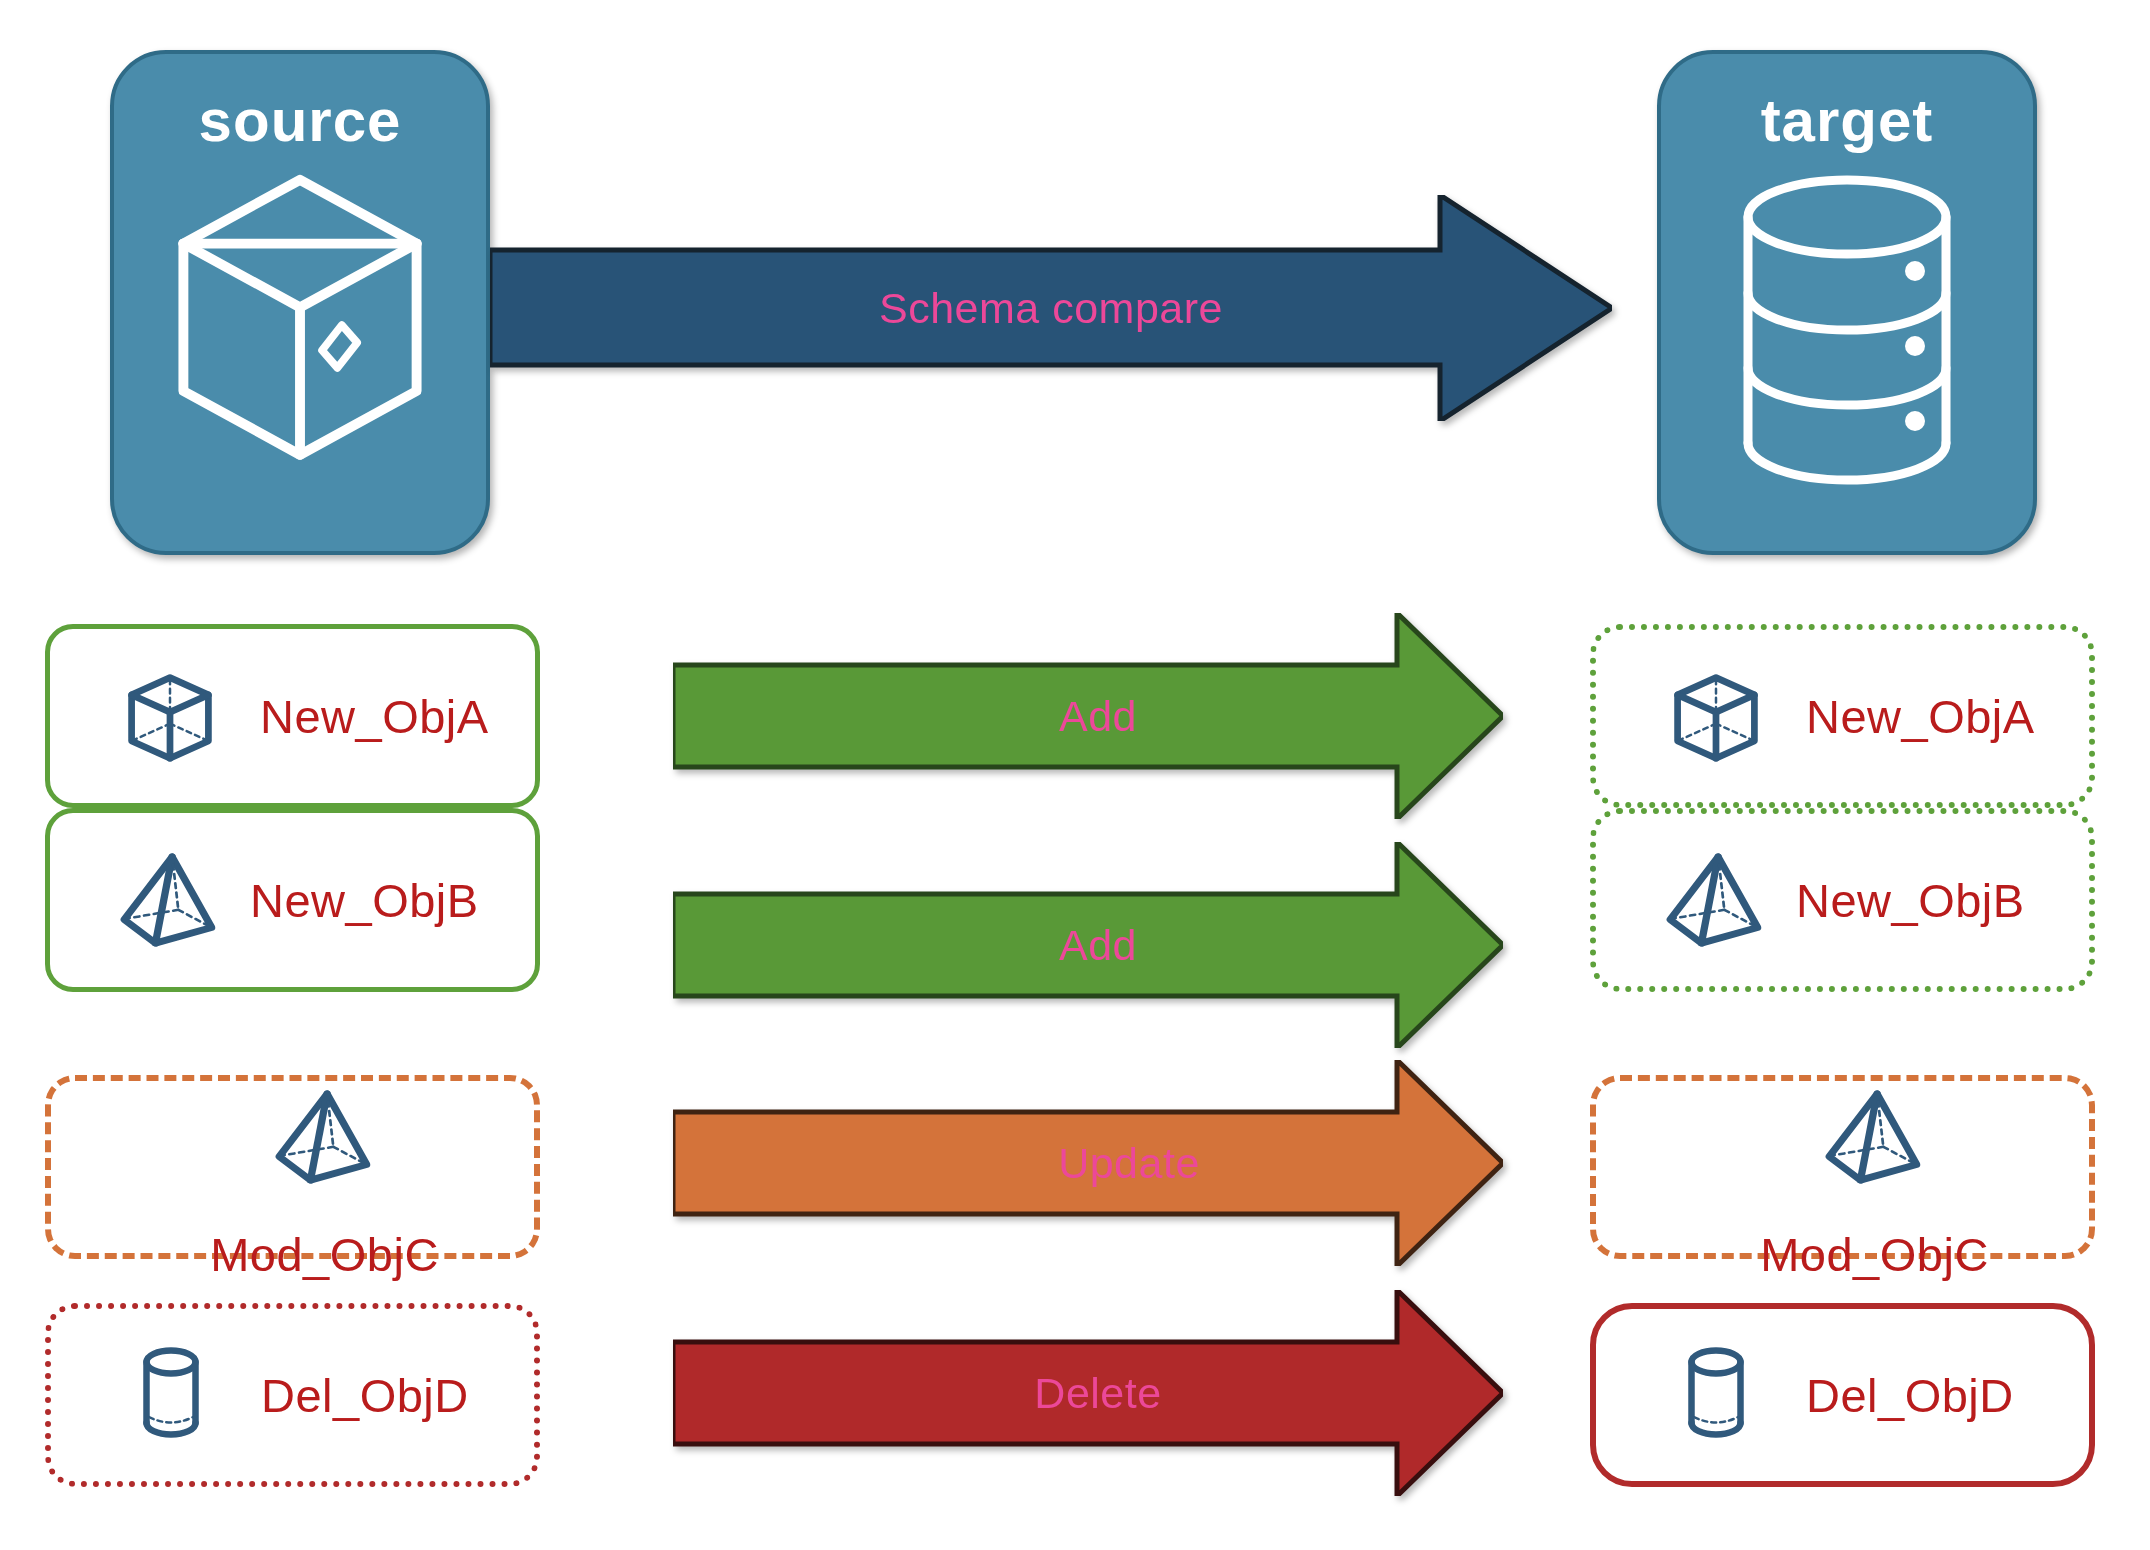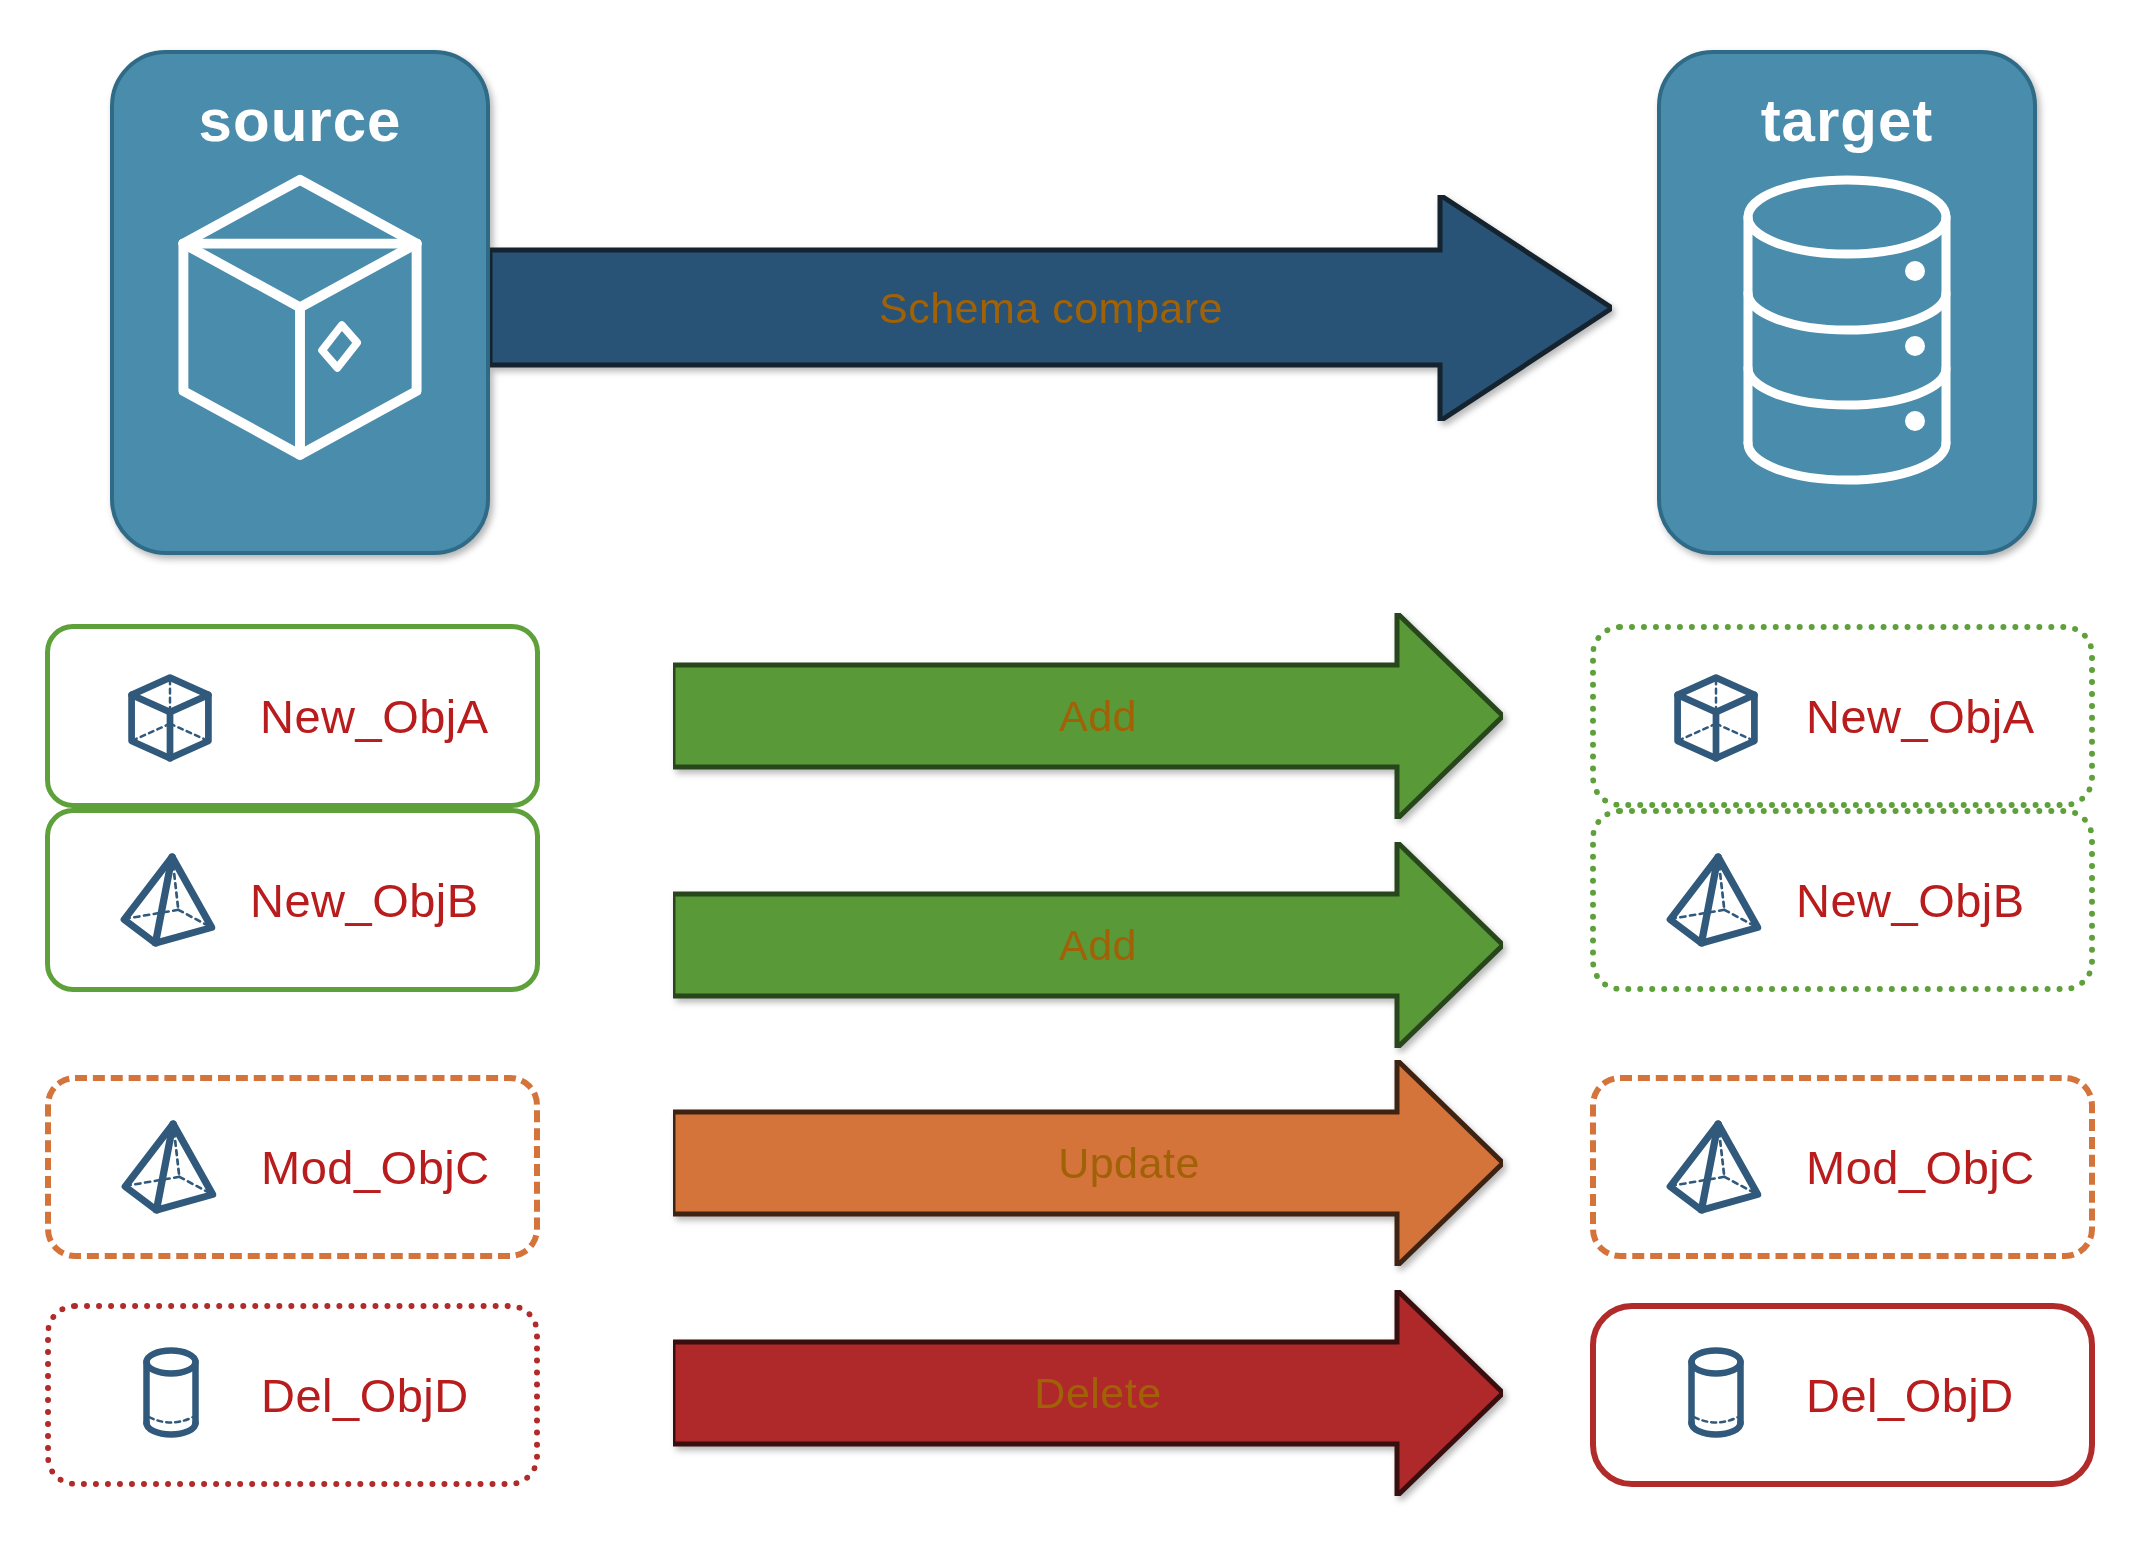--- a/index.html
+++ b/index.html
@@ -12,39 +12,39 @@
          display:flex;flex-direction:column;align-items:center;
          box-shadow:3px 4px 7px rgba(0,0,0,0.30);}
   .panel-source{left:110px;}
   .panel-target{left:1657px;}
   .panel-label{margin-top:32px;font-size:60px;font-weight:bold;color:#ffffff;letter-spacing:1px;}
   .panel svg{margin-top:16px;}
 
   
   .arrow-svg{position:absolute;filter:drop-shadow(3px 4px 3px rgba(0,0,0,0.28));}
   .arrow-text{position:absolute;display:flex;align-items:center;justify-content:center;
-              color:#a16207;font-size:43px;letter-spacing:0.5px;}
+              color:#ec4899;font-size:43px;letter-spacing:0.5px;}
   .compare-svg{left:490px;top:195px;}
   .compare-text{left:490px;top:250px;width:1122px;height:116px;}
   .row-arrow{left:673px;}
   .row-arrow-text{left:635px;width:830px;height:103px;margin-left:48px;}
   .a1{top:613px;} .a1t{top:665px;}
   .a2{top:842px;} .a2t{top:894px;}
   .a3{top:1060px;} .a3t{top:1112px;padding-left:31px;}
   .a4{top:1290px;} .a4t{top:1342px;}
 
   
   .obj-box{position:absolute;box-sizing:border-box;background:#ffffff;height:184px;
            display:flex;align-items:center;padding-left:64px;gap:34px;}
   .box-left{left:45px;width:495px;}
   .box-right{left:1590px;width:505px;}
   .r1{top:624px;} .r2{top:808px;gap:24px;} .r3{top:1075px;} .r4{top:1303px;}
   .b-green-solid{border:5px solid #5ea13b;border-radius:28px;}
   .b-green-dotted{border:6px dotted #5ea13b;border-radius:30px;}
-  .b-orange-dashed{border:6px dashed #d4733a;border-radius:30px;}
+  .b-orange-dashed{border:6px dashed #d4733a;border-radius:30px;flex-direction:column;}
   .b-red-dotted{border:6px dotted #b12b2b;border-radius:30px;}
   .b-red-solid{border:6px solid #b12b2b;border-radius:42px;}
   .icon-wrap{width:112px;display:flex;align-items:center;justify-content:center;flex:0 0 112px;}
   .obj-label{font-size:47px;color:#b91c1c;letter-spacing:0.5px;white-space:nowrap;}
 
   .ico{stroke:#30597c;fill:none;stroke-linejoin:round;stroke-linecap:round;}
   .thick{stroke-width:7px;}
   .dash{stroke-width:2.6px;stroke-dasharray:5 4.5;}
   .white-ico{stroke:#ffffff;fill:none;stroke-linejoin:round;stroke-linecap:round;stroke-width:9px;}
 </style>

